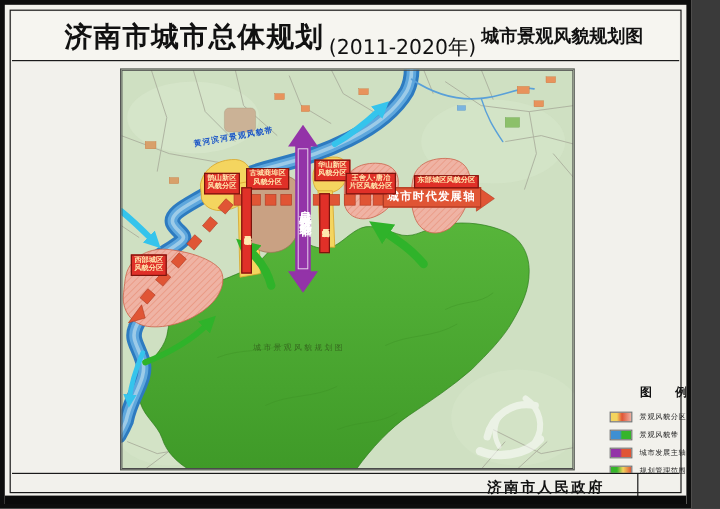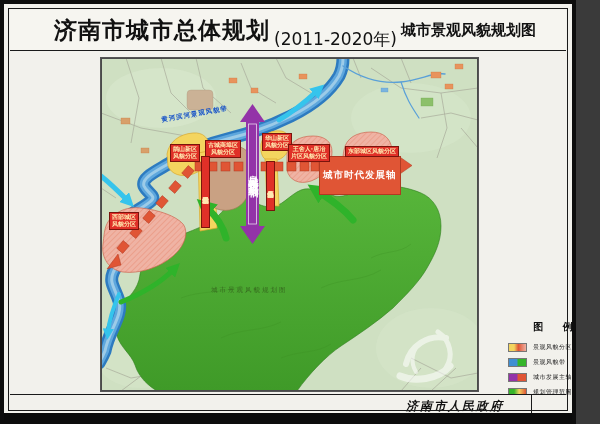--- a/index.html
+++ b/index.html
@@ -20,35 +20,35 @@
   .map svg{position:absolute;left:0;top:0;}
   .map-label{position:absolute;z-index:5;}
   .zone-tag{background:#e03028;color:#ffe9b0;border:0.5px solid #7a150d;font-size:6px;line-height:1.15;
     padding:1px 2px;text-align:center;font-weight:bold;white-space:nowrap;}
   .zone-tag span{display:block;}
   .v-band-tag{background:#e03028;color:#ffe9b0;border:0.5px solid #7a150d;font-weight:bold;
     writing-mode:vertical-rl;text-orientation:upright;font-size:6px;line-height:1.1;padding:2px 0;text-align:center;}
   .axis-v-text{writing-mode:vertical-rl;text-orientation:upright;color:#fff;font-weight:bold;font-size:10px;
     letter-spacing:2px;display:flex;justify-content:center;text-align:center;}
   .axis-h-tag{background:#e05535;color:#fff;font-weight:bold;font-size:9.5px;letter-spacing:1px;
-    padding:12px 3px;border:0.5px solid #b03a22;white-space:nowrap;text-align:right;}
+    padding:1px 3px;border:0.5px solid #b03a22;white-space:nowrap;text-align:right;}
   .river-tag{color:#1a55c8;font-size:6.5px;font-weight:bold;letter-spacing:1px;transform:rotate(-10deg);white-space:nowrap;}
   .south-tag{color:#33601c;font-size:6.5px;letter-spacing:2px;opacity:.85;white-space:nowrap;}
   
   .legend{position:absolute;left:504px;top:316px;width:90px;}
   .legend-title{font-size:10px;font-weight:bold;letter-spacing:8px;text-align:center;margin-bottom:9px;padding-left:8px;}
   .legend-row{display:flex;align-items:center;margin-bottom:6px;}
   .legend-swatch{width:17px;height:7px;border:0.5px solid #777;margin-right:6px;flex:none;}
   .sw1{background:linear-gradient(90deg,#f3d45e 30%,#e05535 55%,#eeb0a2);}
   .sw2{background:linear-gradient(90deg,#3f8fd2 45%,#35b52a 55%);}
   .sw3{background:linear-gradient(90deg,#9333a8 45%,#e05535 55%);}
   .sw4{background:linear-gradient(90deg,#35b52a 30%,#f3d45e 60%,#e05535);}
   .legend-label{font-size:6px;color:#222;letter-spacing:.5px;white-space:nowrap;}
   
-  .footer{position:absolute;left:6px;right:6px;top:390px;height:22px;background:#f2f1ec;border-top:1.5px solid #1a1a1a;font-style:italic;}
+  .footer{position:absolute;left:6px;right:6px;top:390px;height:22px;background:#f2f1ec;border-top:1.5px solid #1a1a1a;}
   .publisher{position:absolute;right:62px;top:3px;font-size:12px;font-weight:bold;letter-spacing:2px;white-space:nowrap;}
   .footer-divider{position:absolute;right:34px;top:0;bottom:0;width:1.5px;background:#1a1a1a;}
   
   .wm-logo{position:absolute;left:382px;top:320px;width:88px;height:66px;opacity:.55;pointer-events:none;}
   .wm-text{position:absolute;left:460px;top:340px;font-size:26px;font-weight:900;color:rgba(135,175,220,.38);
     letter-spacing:2px;pointer-events:none;white-space:nowrap;}
 </style>
 </head>
 <body>
 

